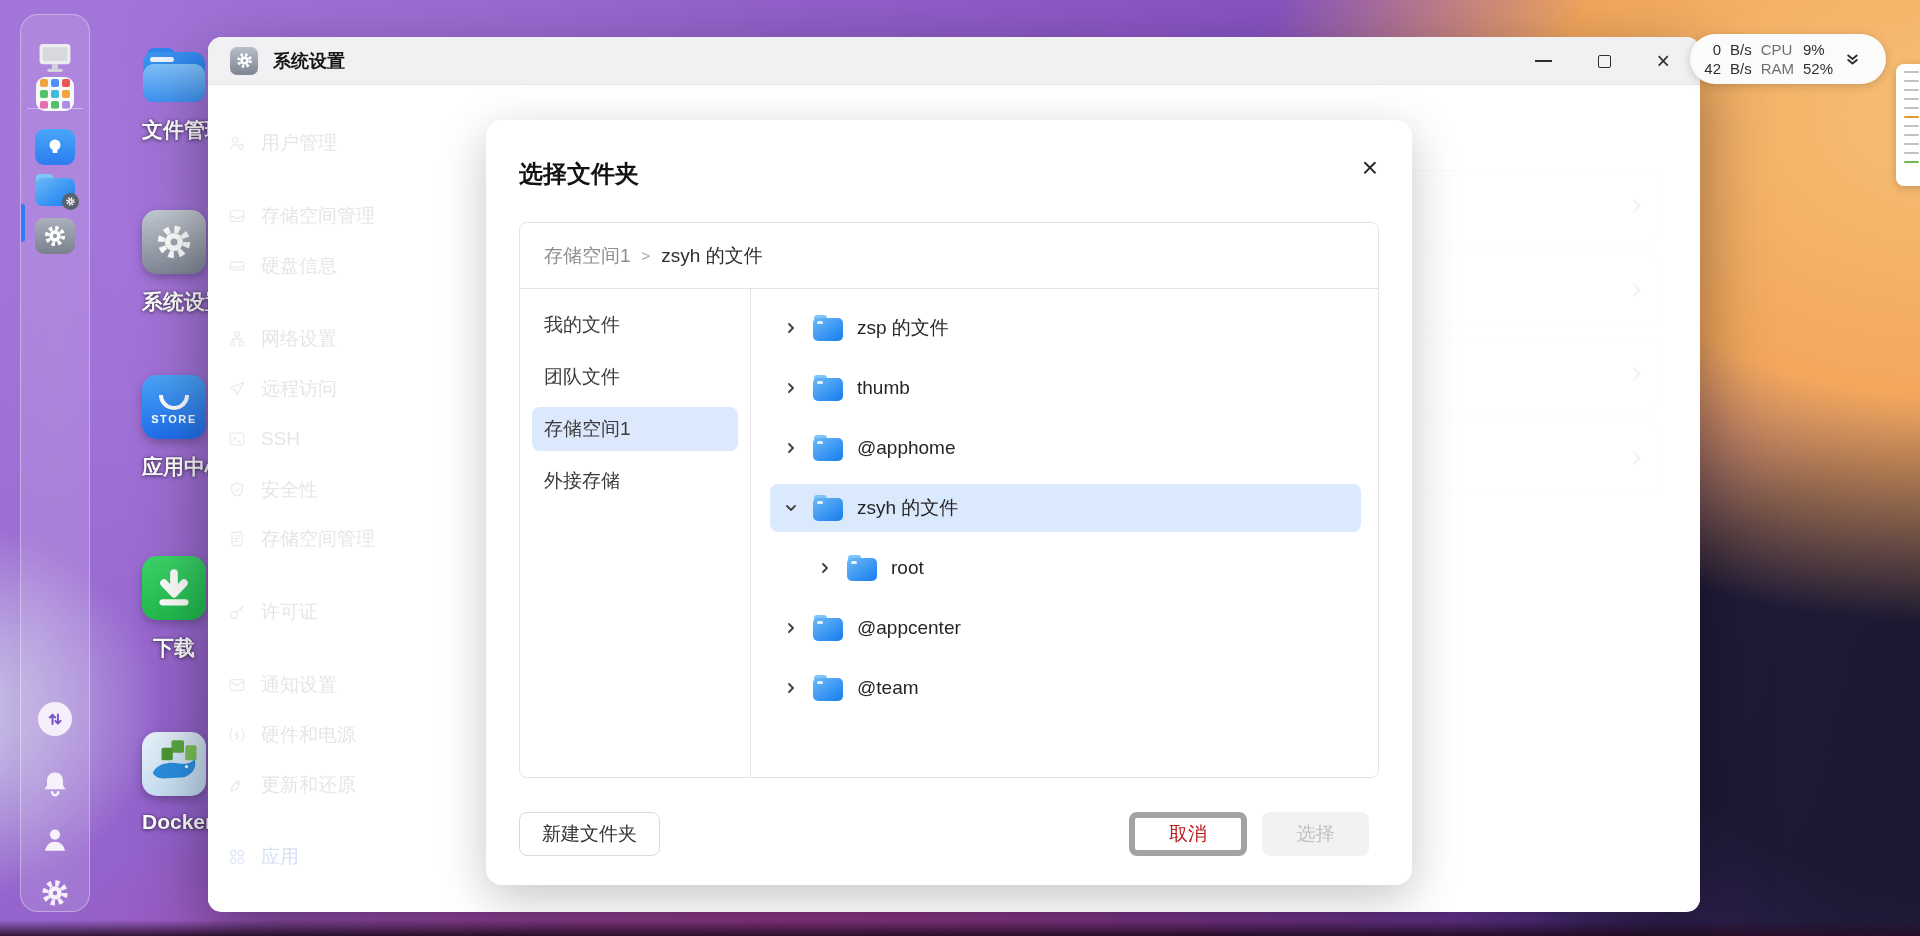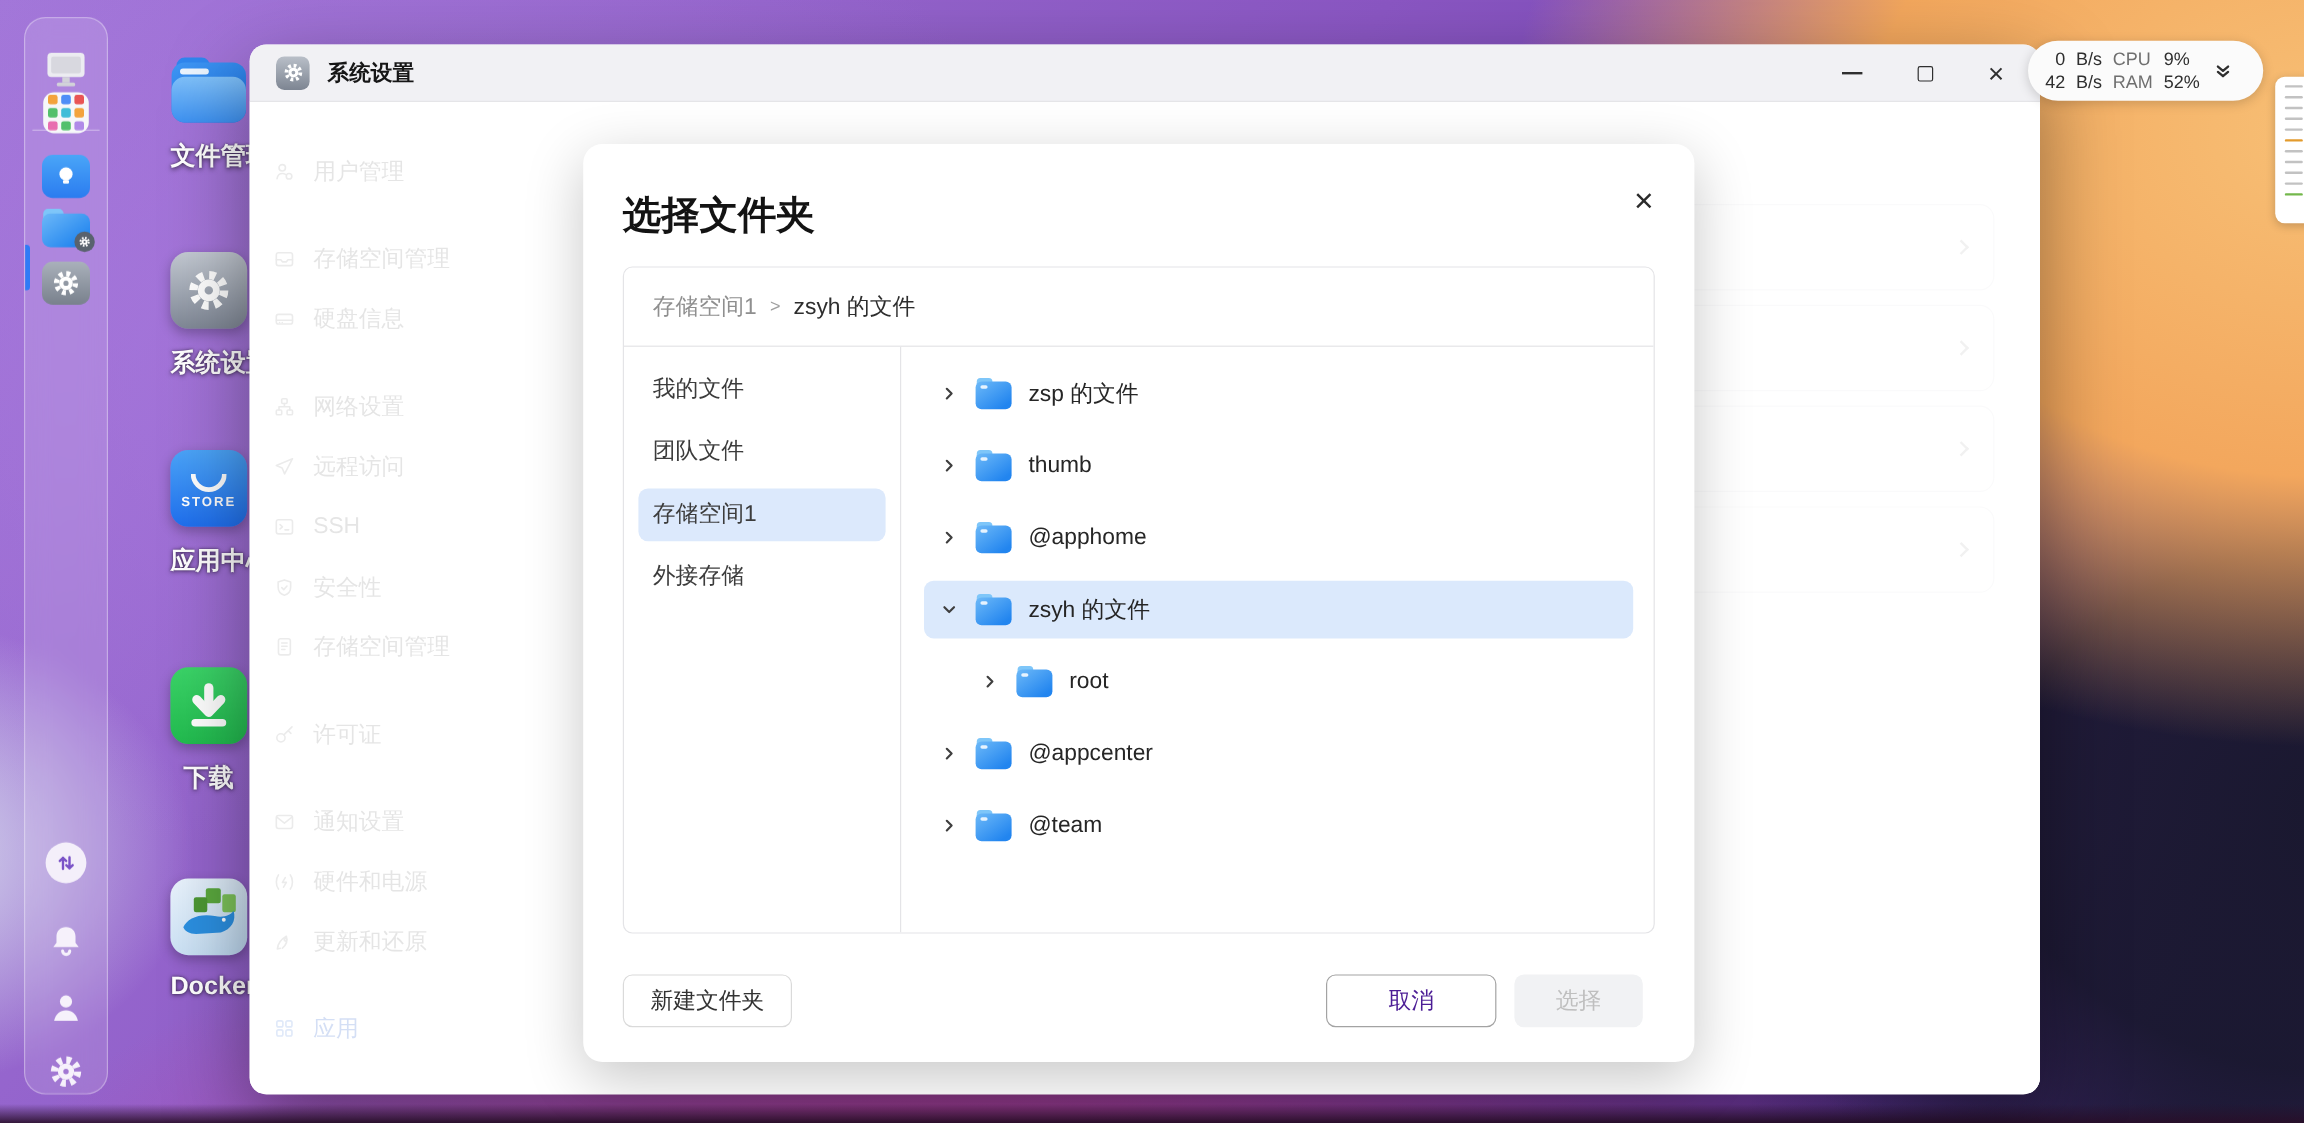--- a/index.html
+++ b/index.html
@@ -71,21 +71,21 @@
   .side-item svg { stroke:#b3b3b3; fill:none; stroke-width:1.5; stroke-linecap:round; stroke-linejoin:round; }
   .side-item.app svg rect { stroke:#86a9e6; }
   .side-item.app span { color:#5b83d6; }
   .content-card { position:absolute; left:308px; width:1146px; height:72px; border:1px solid #ececee; border-radius:12px; background:#fff; }
   .content-card .cc-chev { position:absolute; right:22px; top:50%; width:9px; height:9px; border-right:2px solid #c9c9c9; border-bottom:2px solid #c9c9c9; transform:translateY(-50%) rotate(-45deg); }
   .dim-overlay { position:absolute; inset:0; background:rgba(255,255,255,.74); }
 
   
   .modal { position:absolute; left:486px; top:120px; width:926px; height:765px; background:#fff; border-radius:16px;
     box-shadow:0 14px 48px rgba(0,0,0,.22); z-index:6; }
-  .modal-title { position:absolute; left:33px; top:38px; font-size:32px; font-weight:bold; color:#131313; }
+  .modal-title { position:absolute; left:33px; top:38px; font-size:24px; font-weight:bold; color:#131313; }
   .modal-close { position:absolute; right:34px; top:34px; font-size:28px; color:#2b2b2b; line-height:1; cursor:default; }
   .picker-box { position:absolute; left:33px; right:33px; top:102px; bottom:107px; border:1px solid #e4e4e7; border-radius:8px; display:flex; flex-direction:column; overflow:hidden; }
   .crumbs { height:66px; flex:0 0 66px; border-bottom:1px solid #e4e4e7; display:flex; align-items:center; padding:0 24px; gap:11px; font-size:19px; }
   .crumb-root { color:#8f8f8f; }
   .crumb-sep { color:#9f9f9f; font-size:15px; }
   .crumb-cur { color:#2e2e2e; }
   .picker-body { flex:1; display:flex; min-height:0; }
   .nav { width:231px; flex:0 0 231px; border-right:1px solid #e4e4e7; padding:14px 12px 0; }
   .nitem { height:44px; margin-bottom:8px; border-radius:8px; padding-left:12px; line-height:44px; font-size:19px; color:#3c3c3c; }
   .nitem.sel { background:#dce9fc; }
@@ -95,21 +95,21 @@
   .trow.child { padding-left:49px;text-align:center; }
   .trow .chev { width:12px; height:12px; display:flex; align-items:center; justify-content:center; }
   .trow.expanded .chev svg { transform:rotate(90deg); }
   .tlabel { margin-left:14px; font-size:19px; color:#262626; }
   .tfolder { position:relative; width:30px; height:26px; margin-left:16px; flex:0 0 30px; }
   .tf-tab { position:absolute; top:0; left:1px; width:13px; height:7px; border-radius:3px 3px 0 0; background:#7ec6f9; }
   .tf-body { position:absolute; top:3px; left:0; right:0; bottom:0; border-radius:5px; background:linear-gradient(145deg,#6db9f8 0%,#2285ef 85%); }
   .tf-dot { position:absolute; top:6px; left:4px; width:6px; height:3px; border-radius:2px; background:rgba(255,255,255,.85); z-index:1; }
   .btn { position:absolute; bottom:29px; height:44px; border-radius:8px; font-size:19px; display:flex; align-items:center; justify-content:center; }
   .btn-new { left:33px; width:141px; background:#fff; border:1px solid #dadada; color:#333; }
-  .btn-cancel { right:165px; width:142px; background:#fff; border:1px solid #a3a3a3; color:#4c1d95; }
+  .btn-cancel { right:165px; width:118px; background:#fff; border:6px solid #a3a3a3; color:#b91c1c; }
   .btn-select { right:43px; width:107px; background:#f1f2f4; border:none; color:#bfbfbf; }
 
   
   .pill { position:absolute; left:1690px; top:34px; width:196px; height:50px; border-radius:25px; background:#fbfbfb;
     box-shadow:0 2px 10px rgba(0,0,0,.18); z-index:7; display:flex; align-items:center; padding:0 13px; gap:9px; }
   .pill-col { display:flex; flex-direction:column; line-height:19px; font-size:15px; color:#2f2f2f; }
   .pill-col.num { align-items:flex-end; min-width:18px; }
   .pill-col.lbl { color:#6f6f6f; }
 
   

